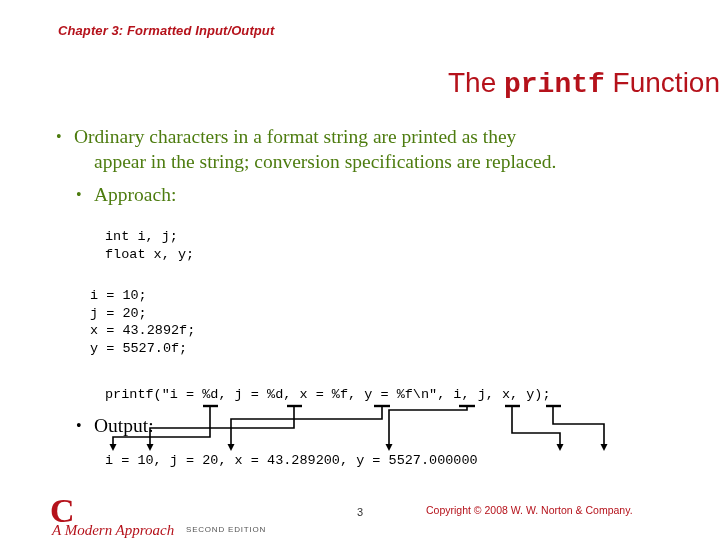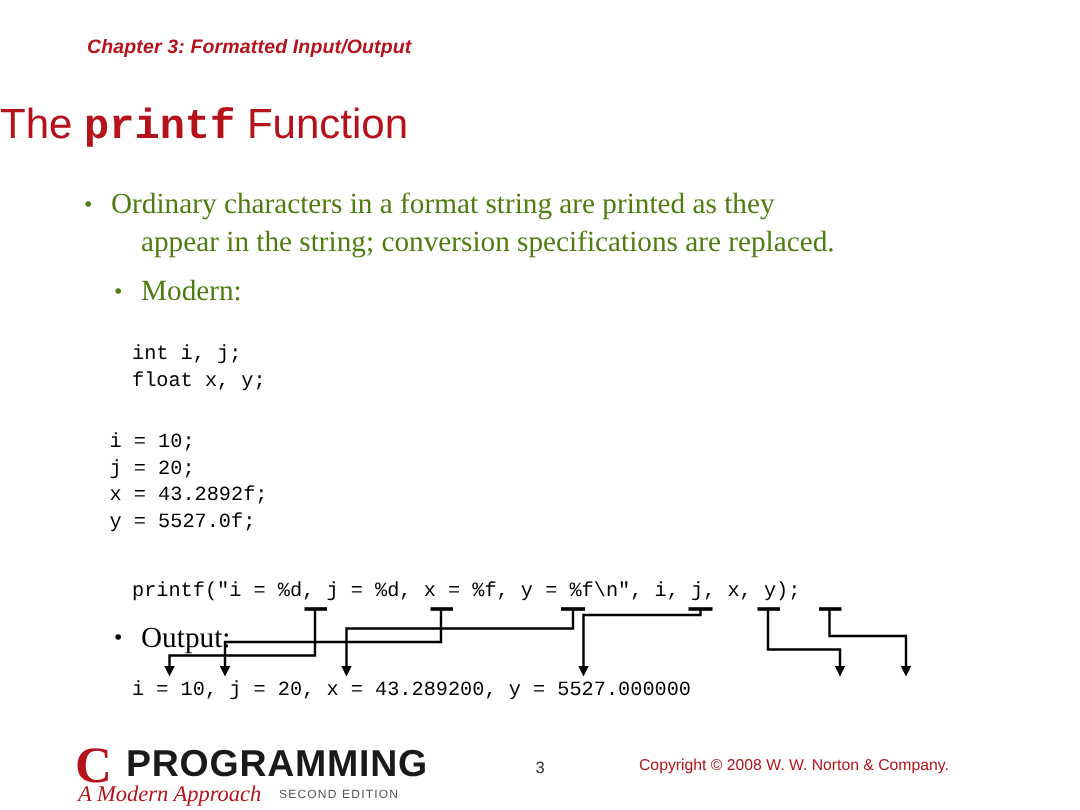--- a/index.html
+++ b/index.html
@@ -29,21 +29,21 @@
     font-weight: bold;
     font-style: italic;
     color: #b5121b;
     letter-spacing: 0.1px;
   }
   .slide-title {
     position: absolute;
     left: 0;
     top: 66px;
     width: 720px;
-    text-align: left;
+    text-align: right;
     color: #b5121b;
     font-family: "Liberation Sans", sans-serif;
     font-size: 28px;
     line-height: 34px;
     white-space: nowrap;
   }
   .slide-title .mono {
     font-family: "Liberation Mono", monospace;
     font-weight: bold;
     font-size: 28px;
@@ -98,20 +98,21 @@
     font-size: 16px;
     line-height: 25px;
   }
   .code {
     position: absolute;
     font-family: "Liberation Mono", monospace;
     font-size: 13.5px;
     line-height: 17.5px;
     color: #000;
     white-space: pre;
+    margin-left: 17px;
   }
   .code-decl {
     left: 88px;
     top: 228px;
   }
   .code-assign {
     left: 73px;
     top: 287px;
   }
   .code-printf {
@@ -204,21 +205,21 @@
 
   <div class="chapter-header">Chapter 3: Formatted Input/Output</div>
 
   <div class="slide-title"><span>The </span><span class="mono">printf</span><span> Function</span></div>
 
   <div class="bullets">
     <div class="bullet">
       <span>Ordinary characters in a format string are printed as they</span>
       <span class="l2">appear in the string; conversion specifications are replaced.</span>
     </div>
-    <div class="bullet bullet-example">Modern:</div>
+    <div class="bullet bullet-example">Approach:</div>
   </div>
 
   <div class="code code-decl">int i, j;
 float x, y;</div>
   <div class="code code-assign">i = 10;
 j = 20;
 x = 43.2892f;
 y = 5527.0f;</div>
   <div class="code code-printf">printf("i = %d, j = %d, x = %f, y = %f\n", i, j, x, y);</div>
 
@@ -248,21 +249,20 @@
       <line x1="287" y1="406" x2="302" y2="406"></line>
       <line x1="374" y1="406" x2="390" y2="406"></line>
       <line x1="459" y1="406" x2="475" y2="406"></line>
       <line x1="505" y1="406" x2="520" y2="406"></line>
       <line x1="546" y1="406" x2="561" y2="406"></line>
     </g>
   </svg>
 
   <div class="footer-logo">
     <span class="logo-c">C</span>
-    <span class="logo-prog">PROGRAMMING</span>
     <span class="logo-sub">A Modern Approach</span>
     <span class="logo-edition">SECOND EDITION</span>
   </div>
 
   <div class="page-number">3</div>
 
   <div class="copyright">
     <div>Copyright © 2008 W. W. Norton &amp; Company.</div>
   </div>
 

